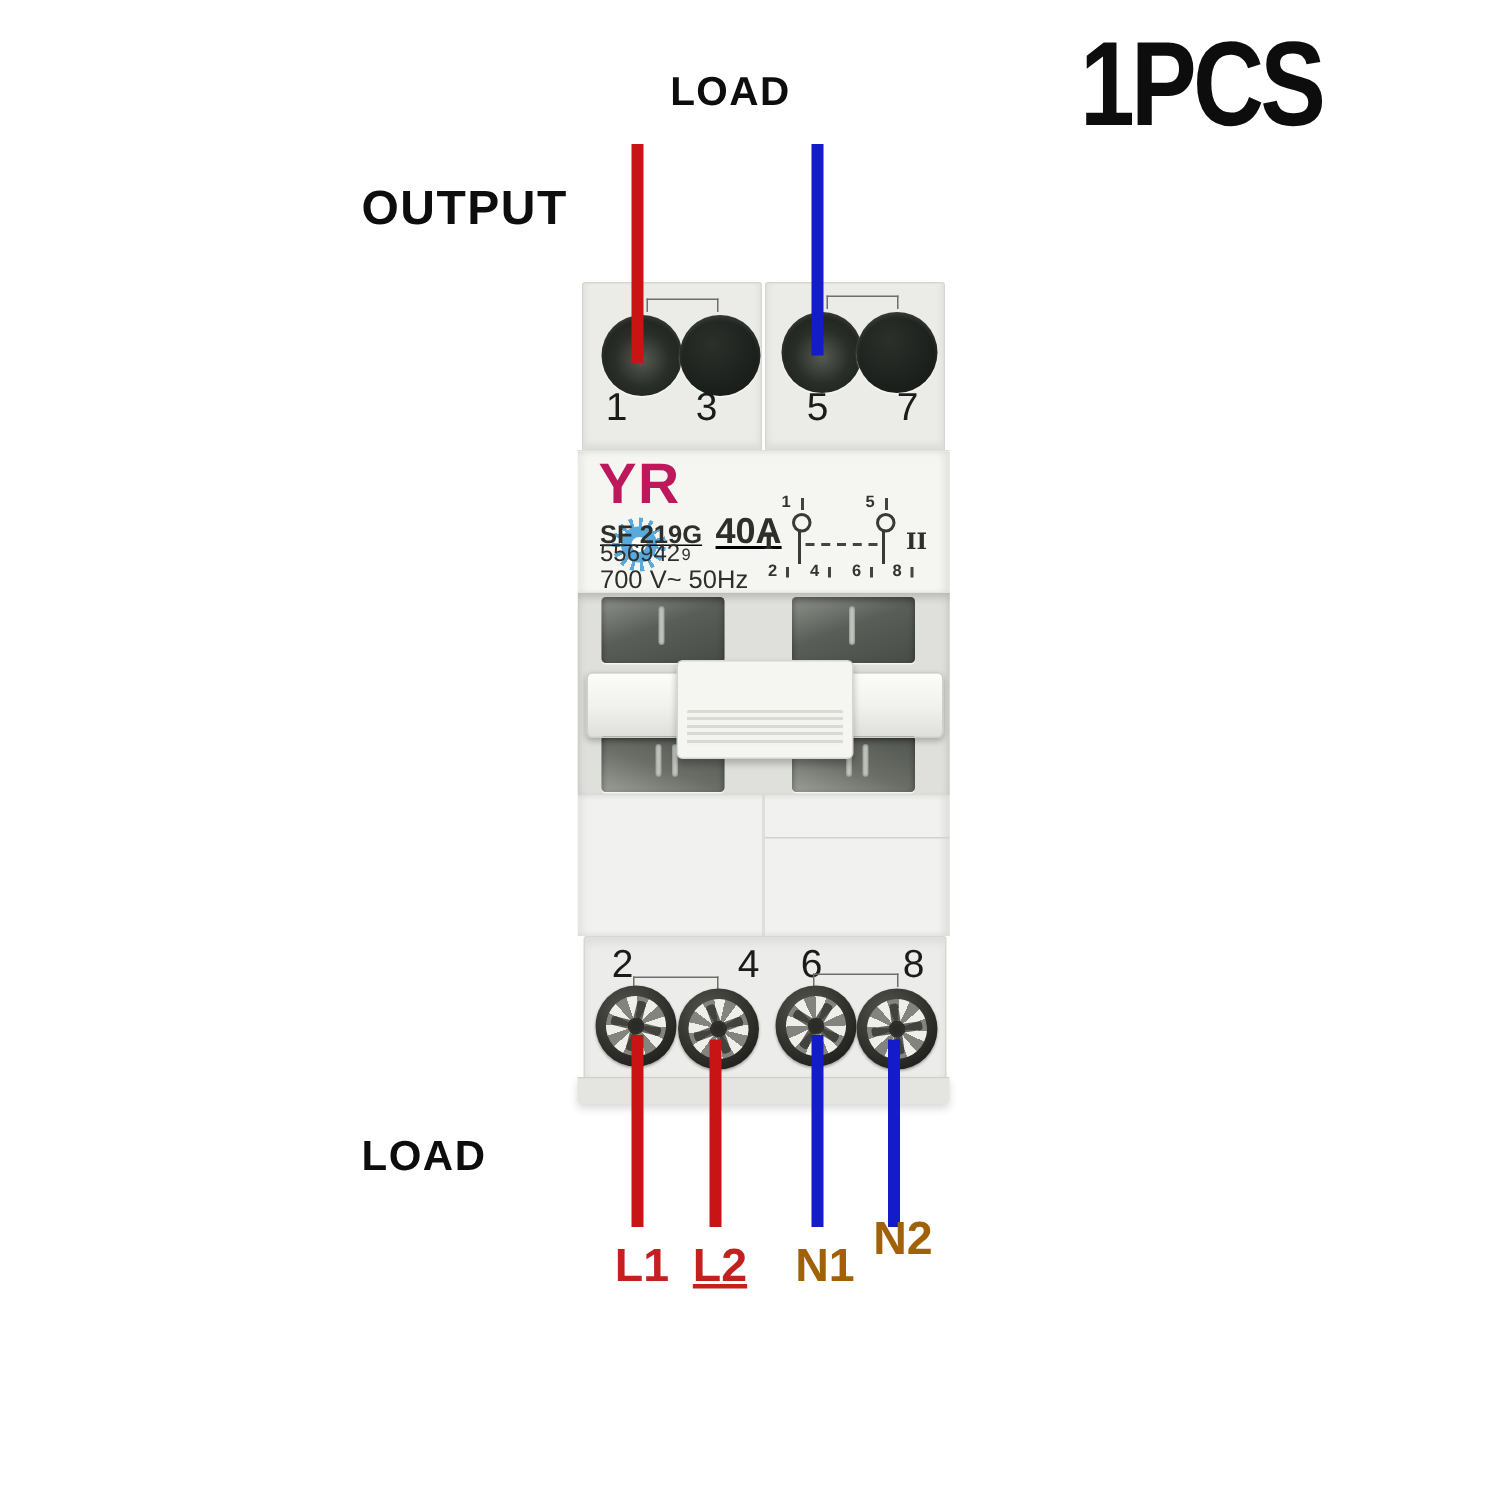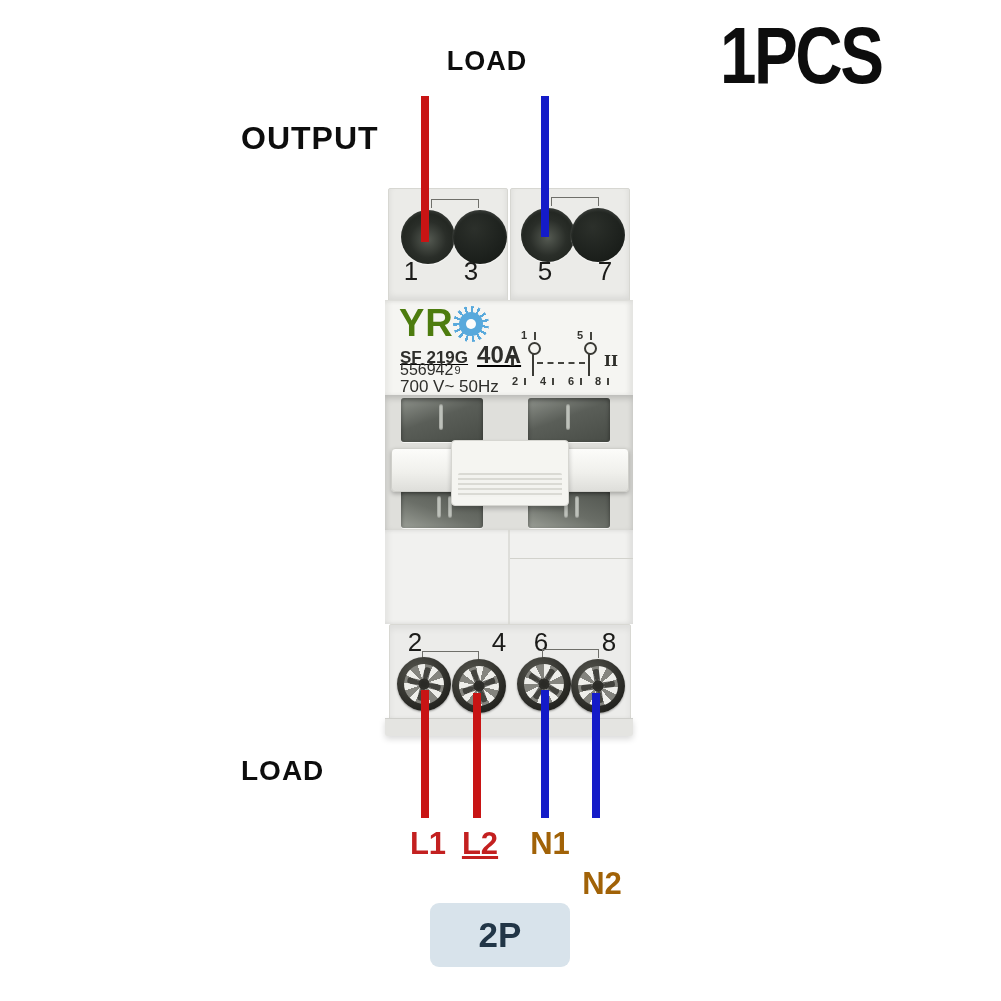--- a/index.html
+++ b/index.html
@@ -13,21 +13,21 @@
   .tblock{position:absolute;top:2px;width:118px;height:112px;background:#ebebe8;
           border:1px solid #d7d7d2;border-radius:2px;
           box-shadow:inset 0 -4px 6px rgba(0,0,0,.08);}
   .hole{position:absolute;width:54px;height:54px;border-radius:50%;
         background:radial-gradient(circle at 40% 35%, #2c302b 0%, #1d211d 60%, #141713 100%);
         box-shadow:0 1px 1px rgba(255,255,255,.6), inset 0 2px 3px rgba(255,255,255,.10);}
   .hole.lit{background:radial-gradient(circle at 50% 55%, #555a52 0%, #2a2e29 45%, #161a15 100%);}
   .tnum{position:absolute;width:26px;text-align:center;font-size:26px;color:#1b1b19;}
   .bracket{position:absolute;border:1px solid #6f6f6a;border-bottom:none;height:8px;}
   
-  .brand{display:flex;align-items:center;color:#4d7c0f;font-weight:bold;font-size:38px;letter-spacing:1px;}
+  .brand{display:flex;align-items:center;color:#be185d;font-weight:bold;font-size:38px;letter-spacing:1px;flex-direction:column;}
   .sun{position:relative;width:36px;height:36px;margin-left:-1px;}
   .sun .rays{position:absolute;inset:0;border-radius:50%;
        background:repeating-conic-gradient(#58a9dc 0deg 9deg, rgba(255,255,255,0) 9deg 24deg);}
   .sun .ring{position:absolute;inset:6px;border-radius:50%;background:#58a9dc;}
   .sun .core{position:absolute;inset:13px;border-radius:50%;background:#fdfdfb;}
   .lbl{color:#2e2e2b;font-weight:bold;}
   
   .sch-txt{position:absolute;font-size:11px;color:#33332f;font-weight:bold;}
   .sch-tick{position:absolute;width:2px;background:#44443f;}
   .sch-circle{position:absolute;width:9px;height:9px;border:2px solid #3a3a35;border-radius:50%;background:#f4f4f0;}
@@ -81,21 +81,21 @@
   <div class="wire red" style="left:421px;top:96px;height:146px;"></div>
   <div class="wire blue" style="left:541px;top:96px;height:141px;"></div>
   <div class="wire red" style="left:421px;top:690px;height:128px;"></div>
   <div class="wire red" style="left:473px;top:693px;height:125px;"></div>
   <div class="wire blue" style="left:541px;top:690px;height:128px;"></div>
   <div class="wire blue" style="left:592px;top:693px;height:125px;"></div>
 
   <div class="wlabel live" style="left:406px;top:826px;">L1</div>
   <div class="wlabel live" style="left:458px;top:826px;text-decoration:underline;">L2</div>
   <div class="wlabel neutral" style="left:528px;top:826px;">N1</div>
-  <div class="wlabel neutral" style="left:580px;top:866px;">N2</div>
+  <div class="wlabel neutral" style="left:580px;top:808px;">N2</div>
 
   <div class="abs" style="left:385px;top:186px;width:248px;height:549px;z-index:10;">
 
     <div class="tblock" style="left:3px;"></div>
     <div class="tblock" style="left:125px;"></div>
     <div class="bracket" style="left:46px;top:13px;width:46px;"></div>
     <div class="bracket" style="left:166px;top:11px;width:46px;"></div>
     <div class="hole lit" style="left:16px;top:24px;"></div>
     <div class="hole" style="left:68px;top:24px;"></div>
     <div class="hole lit" style="left:136px;top:22px;"></div>
@@ -180,15 +180,14 @@
     <div class="screw" style="left:132px;top:471px;">
         <div class="screwface" style="transform:rotate(32deg);"></div>
       </div>
     <div class="screw" style="left:186px;top:473px;">
         <div class="screwface" style="transform:rotate(-8deg);"></div>
       </div>
 
     <div class="abs" style="left:0;top:532px;width:248px;height:17px;background:#e4e4e1;border-top:1px solid #cfcfcb;border-radius:0 0 3px 3px;box-shadow:0 3px 6px rgba(0,0,0,.15);"></div>
   </div>
 
-  <div class="badge">2P</div>
 
 </div>
 
 </body></html>

